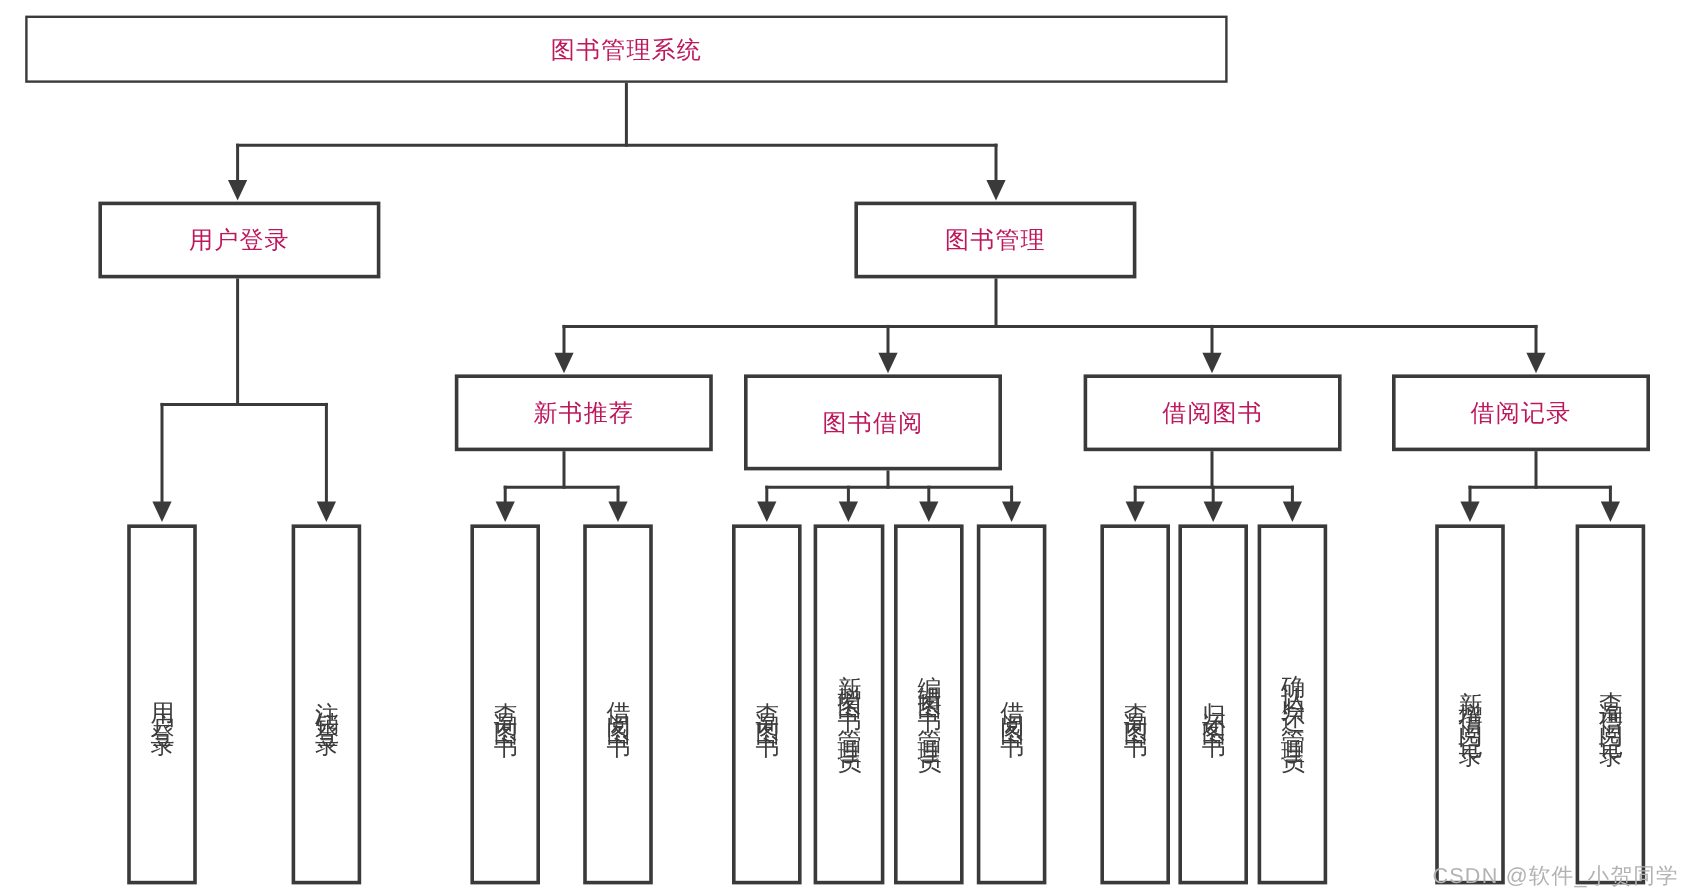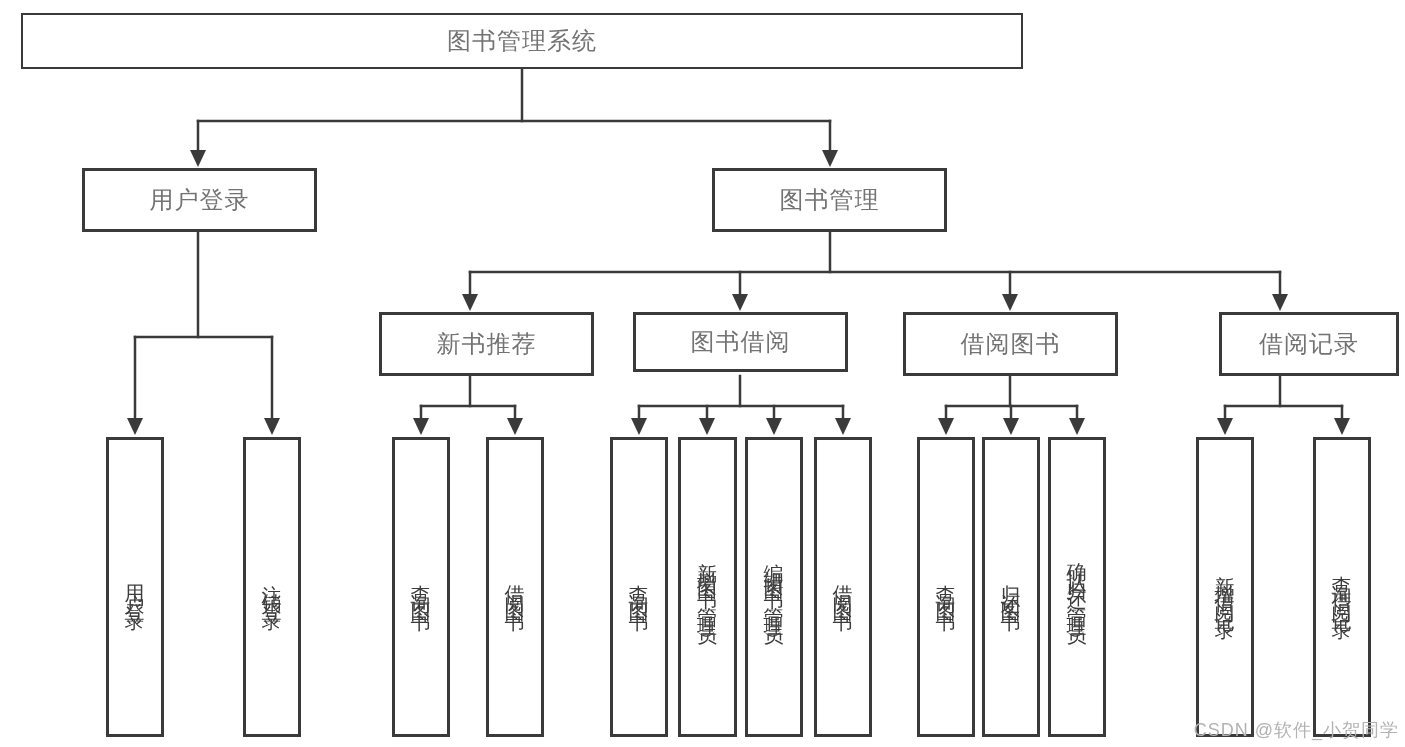--- a/index.html
+++ b/index.html
@@ -16,23 +16,23 @@
     position: absolute;
     box-sizing: border-box;
     background: #ffffff;
     border: 3px solid #3a3a3a;
     display: flex;
     align-items: center;
     justify-content: center;
   }
   .box.root { border-width: 2.5px; }
   .h-label {
-    font-size: 24px;
+    font-size: 20px;
     letter-spacing: 1px;
-    color: #737373;
+    color: #be185d;
     white-space: nowrap;
   }
   .leaf .v-label {
     writing-mode: vertical-rl;
     text-orientation: mixed;
     font-size: 20px;
     letter-spacing: 9px;
     line-height: 1.1;
     color: #3c3c3c;
   }
@@ -127,27 +127,27 @@
   <div class="box" style="left:82px;top:168px;width:235px;height:64px;">
     <span class="h-label">用户登录</span>
   </div>
   <div class="box" style="left:712px;top:168px;width:235px;height:64px;">
     <span class="h-label">图书管理</span>
   </div>
 
   <div class="box" style="left:363px;top:312px;width:215px;height:64px;margin-left:16px;">
     <span class="h-label">新书推荐</span>
   </div>
-  <div class="box" style="left:633px;top:312px;width:215px;height:60px;">
+  <div class="box" style="left:620px;top:312px;width:215px;height:80px;">
     <span class="h-label">图书借阅</span>
   </div>
   <div class="box" style="left:903px;top:312px;width:215px;height:64px;">
     <span class="h-label">借阅图书</span>
   </div>
-  <div class="box" style="left:1219px;top:312px;width:180px;height:64px;">
+  <div class="box" style="left:1160px;top:312px;width:215px;height:64px;">
     <span class="h-label">借阅记录</span>
   </div>
 
   <div class="box leaf" style="left:106px;top:437px;width:58px;height:300px;">
     <span class="v-label">用户登录</span>
   </div>
   <div class="box leaf" style="left:243px;top:437px;width:58px;height:300px;">
     <span class="v-label">注销登录</span>
   </div>
 

